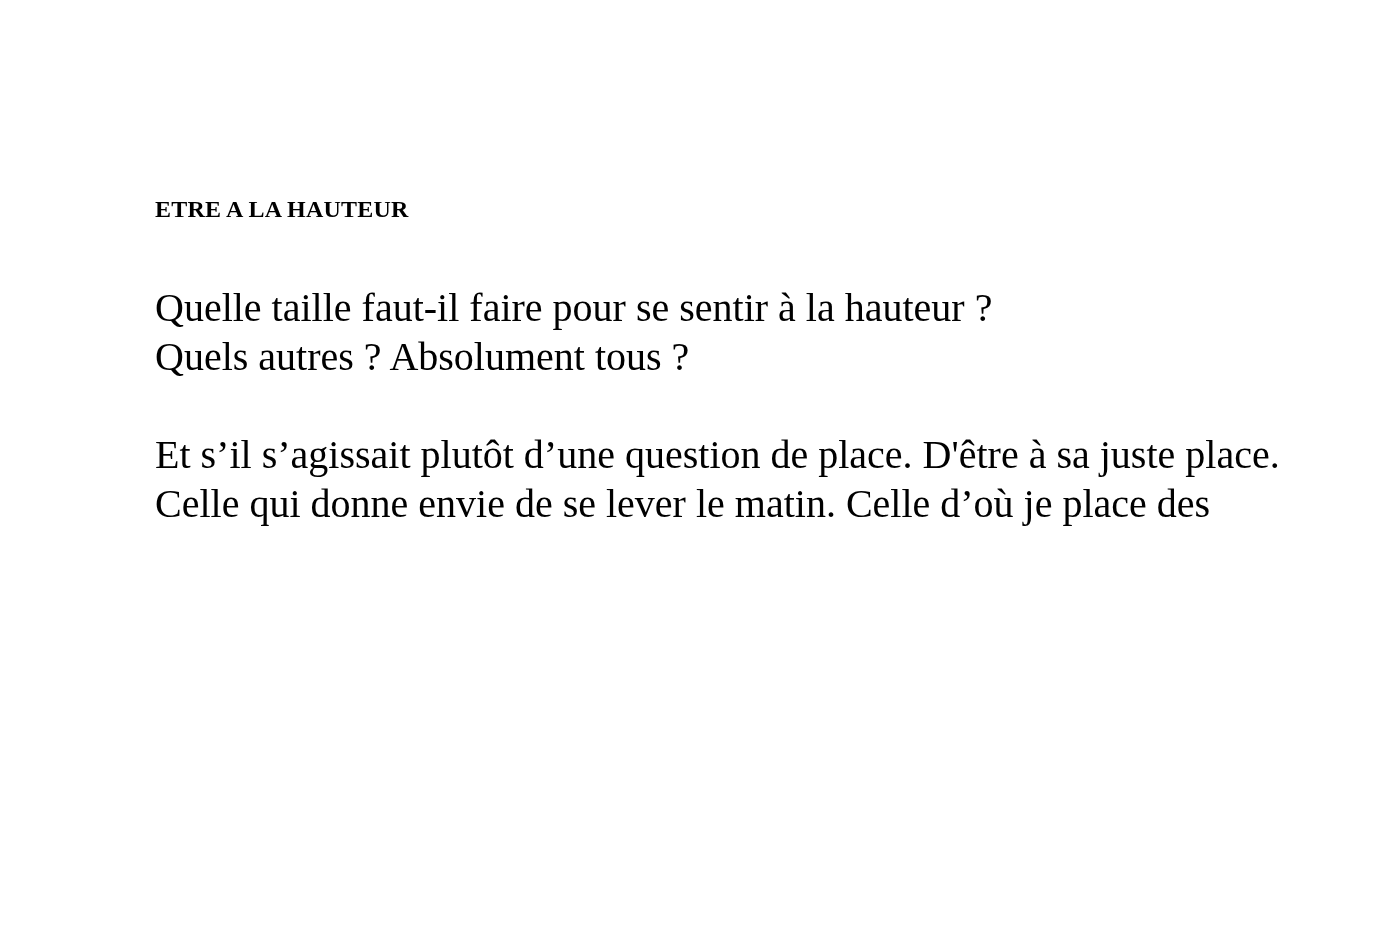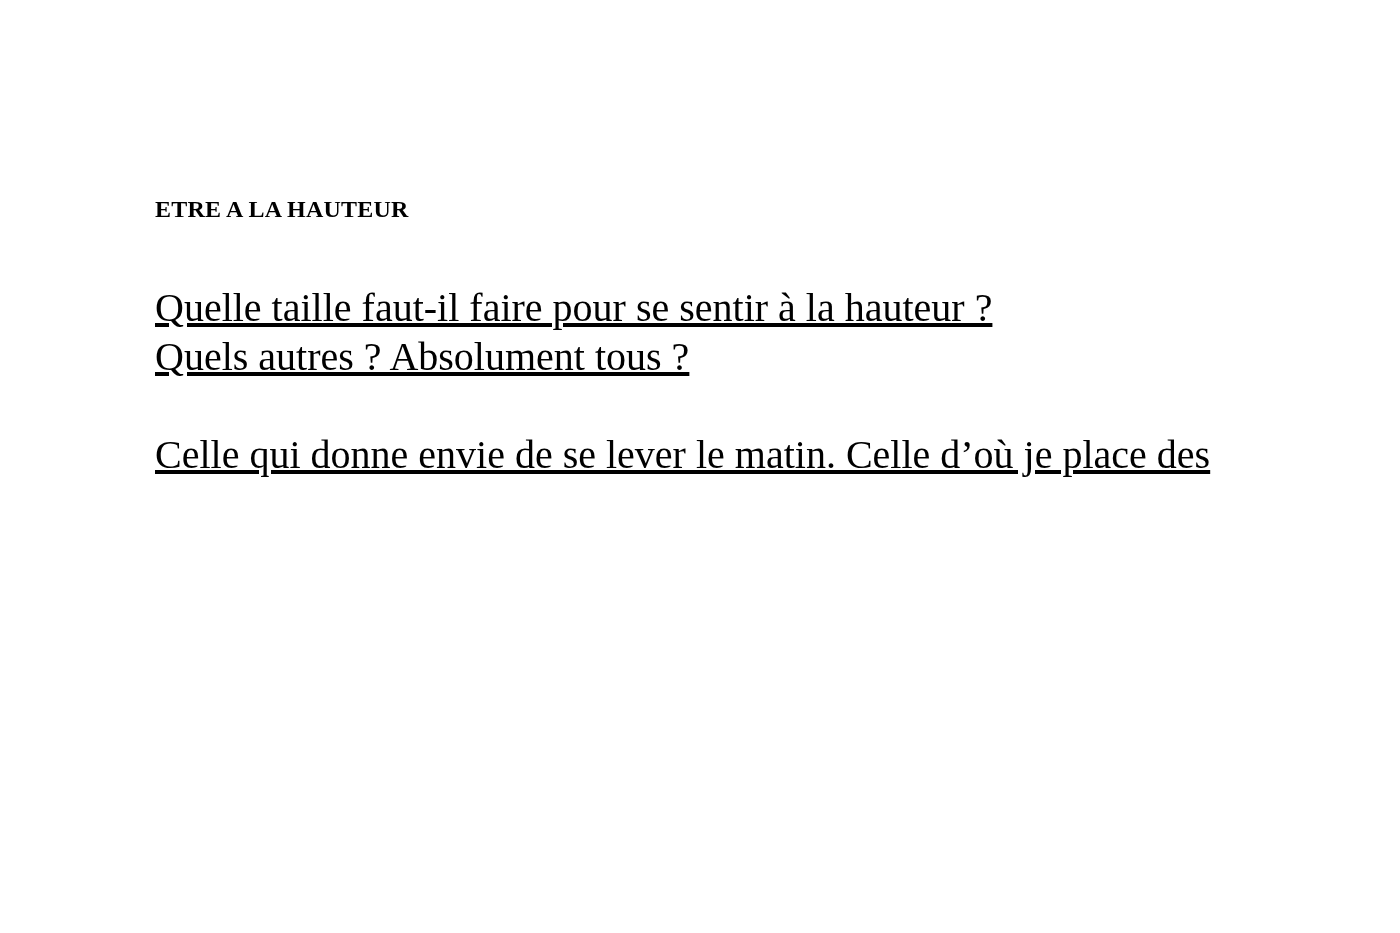--- a/index.html
+++ b/index.html
@@ -30,21 +30,20 @@
   .doc-title {
     font-weight: bold;
     font-size: 24px;
     line-height: 49px;
     letter-spacing: 0.2px;
     margin-bottom: 49px; 
   }
 
   .paragraph {
     margin-bottom: 49px; 
-    text-decoration: underline;
   }
 
   .paragraph:last-child {
     margin-bottom: 0;
   }
 
   .text-line {
     white-space: nowrap;
     line-height: 49px;
   }
@@ -56,16 +55,17 @@
 
   <h1 class="doc-title">ETRE A LA HAUTEUR</h1>
 
   <div class="paragraph">
     <div class="text-line">Quelle taille faut-il faire pour se sentir à la hauteur ?</div>
     <div class="text-line">Quels autres ? Absolument tous ?</div>
   </div>
 
 
   <div class="paragraph">
+    <div class="text-line">Et s’il s’agissait plutôt d’une question de place. D'être à sa juste place.</div>
     <div class="text-line">Celle qui donne envie de se lever le matin. Celle d’où je place des</div>
   </div>
 
 </div>
 
 </body></html>

